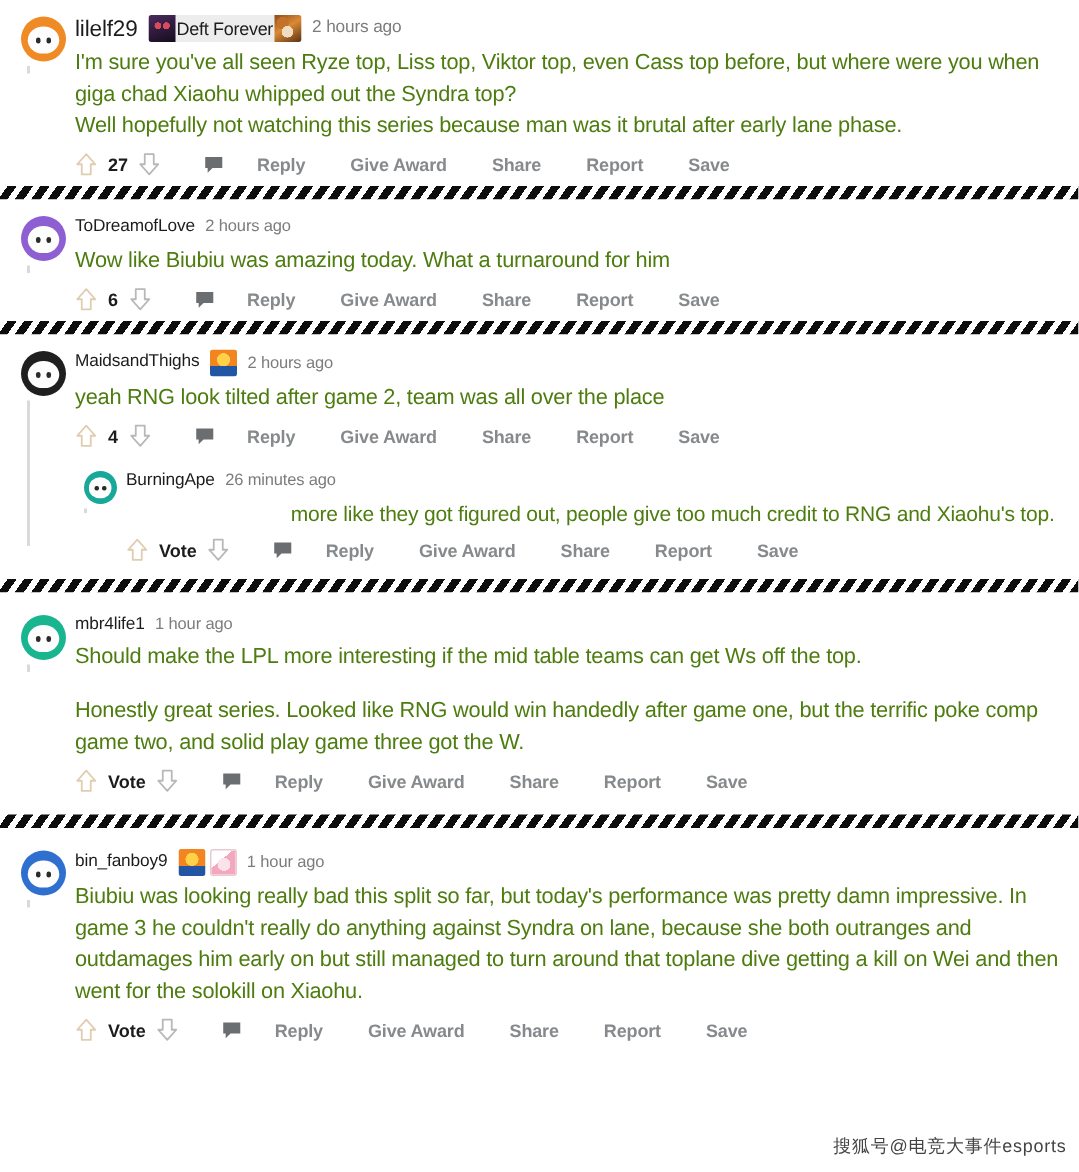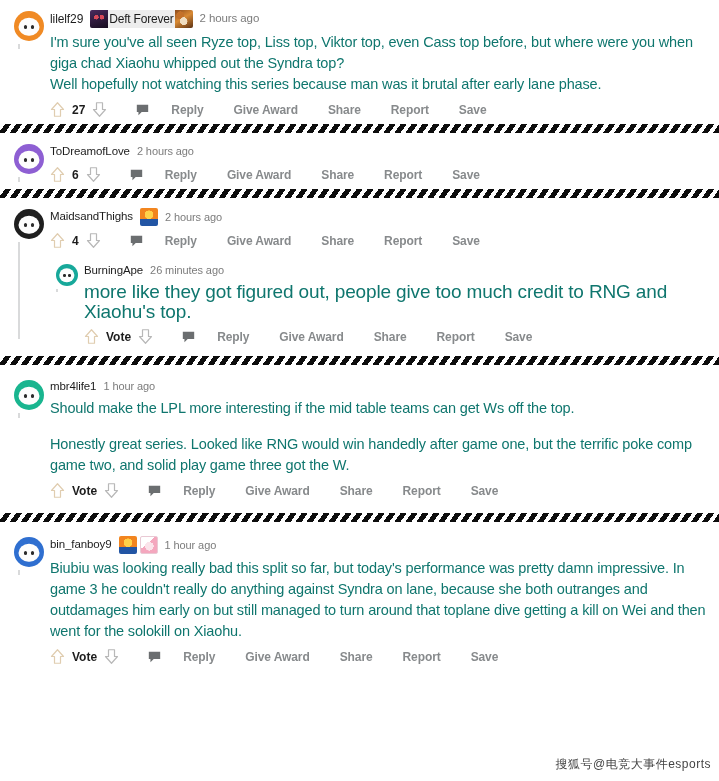--- a/index.html
+++ b/index.html
@@ -113,21 +113,21 @@
   .meta {
     display: flex;
     align-items: center;
     flex-wrap: wrap;
     gap: 0;
     line-height: 1;
     margin-bottom: 4px;
     min-height: 17px;
   }
   .username {
-    font-size: 12px;
+    font-size: 15px;
     font-weight: 400;
     color: #1c1c1c;
     letter-spacing: -0.1px;
   }
   .username.sm { font-size: 11.5px; }
   .timestamp {
     font-size: 11.5px;
     color: #7c7c7c;
     margin-left: 7px;
     letter-spacing: -0.1px;
@@ -185,25 +185,25 @@
       radial-gradient(circle at 52% 58%, #fbe3ea 0 34%, transparent 35%),
       linear-gradient(140deg, #ffffff 0 40%, #f4a7be 40% 100%);
     border: 1px solid #e9c9d4;
     box-sizing: border-box;
   }
 
   
   .ctext {
     font-size: 14.5px;
     line-height: 21px;
-    color: #0f766e;
+    color: #4d7c0f;
     letter-spacing: -0.15px;
     margin: 0 0 0 0;
   }
-  .ctext.sm { font-size: 19px; line-height: 20px; }
+  .ctext.sm { font-size: 14px; line-height: 20px; text-align: right; }
   .ctext p { margin: 0; }
   .ctext p + p { margin-top: 15px; }
 
   
   .actions {
     display: flex;
     align-items: center;
     margin-top: 6px;
     gap: 16px;
   }
@@ -319,20 +319,23 @@
         <span class="eye l"></span>
           <span class="eye r"></span>
       </div>
       <div class="threadline"></div>
     </div>
     <div class="body-col">
       <div class="meta">
         <span class="username sm">ToDreamofLove</span>
         <span class="timestamp sm">2 hours ago</span>
       </div>
+      <div class="ctext">
+        <p>Wow like Biubiu was amazing today. What a turnaround for him</p>
+      </div>
       <div class="actions">
         <div class="vote-group">
           <svg class="arrow" viewBox="0 0 20 22">
             <path d="M10 2 L18 11 L14 11 L14 20 L6 20 L6 11 L2 11 Z" fill="none" stroke="#e0cdb0" stroke-width="1.6" stroke-linejoin="round"></path>
           </svg>
           <span class="score">6</span>
           <svg class="arrow" viewBox="0 0 20 22">
             <path d="M10 20 L2 11 L6 11 L6 2 L14 2 L14 11 L18 11 Z" fill="none" stroke="#b8b8b8" stroke-width="1.6" stroke-linejoin="round"></path>
           </svg>
         </div>
@@ -360,20 +363,23 @@
         <span class="eye l"></span>
           <span class="eye r"></span>
       </div>
       <div class="threadline" style="bottom:-100px"></div>
     </div>
     <div class="body-col">
       <div class="meta">
         <span class="username sm">MaidsandThighs</span>
         <span class="flair-icon ico-suning loose"></span>
         <span class="timestamp sm">2 hours ago</span>
+      </div>
+      <div class="ctext">
+        <p>yeah RNG look tilted after game 2, team was all over the place</p>
       </div>
       <div class="actions">
         <div class="vote-group">
           <svg class="arrow" viewBox="0 0 20 22">
             <path d="M10 2 L18 11 L14 11 L14 20 L6 20 L6 11 L2 11 Z" fill="none" stroke="#e0cdb0" stroke-width="1.6" stroke-linejoin="round"></path>
           </svg>
           <span class="score">4</span>
           <svg class="arrow" viewBox="0 0 20 22">
             <path d="M10 20 L2 11 L6 11 L6 2 L14 2 L14 11 L18 11 Z" fill="none" stroke="#b8b8b8" stroke-width="1.6" stroke-linejoin="round"></path>
           </svg>

